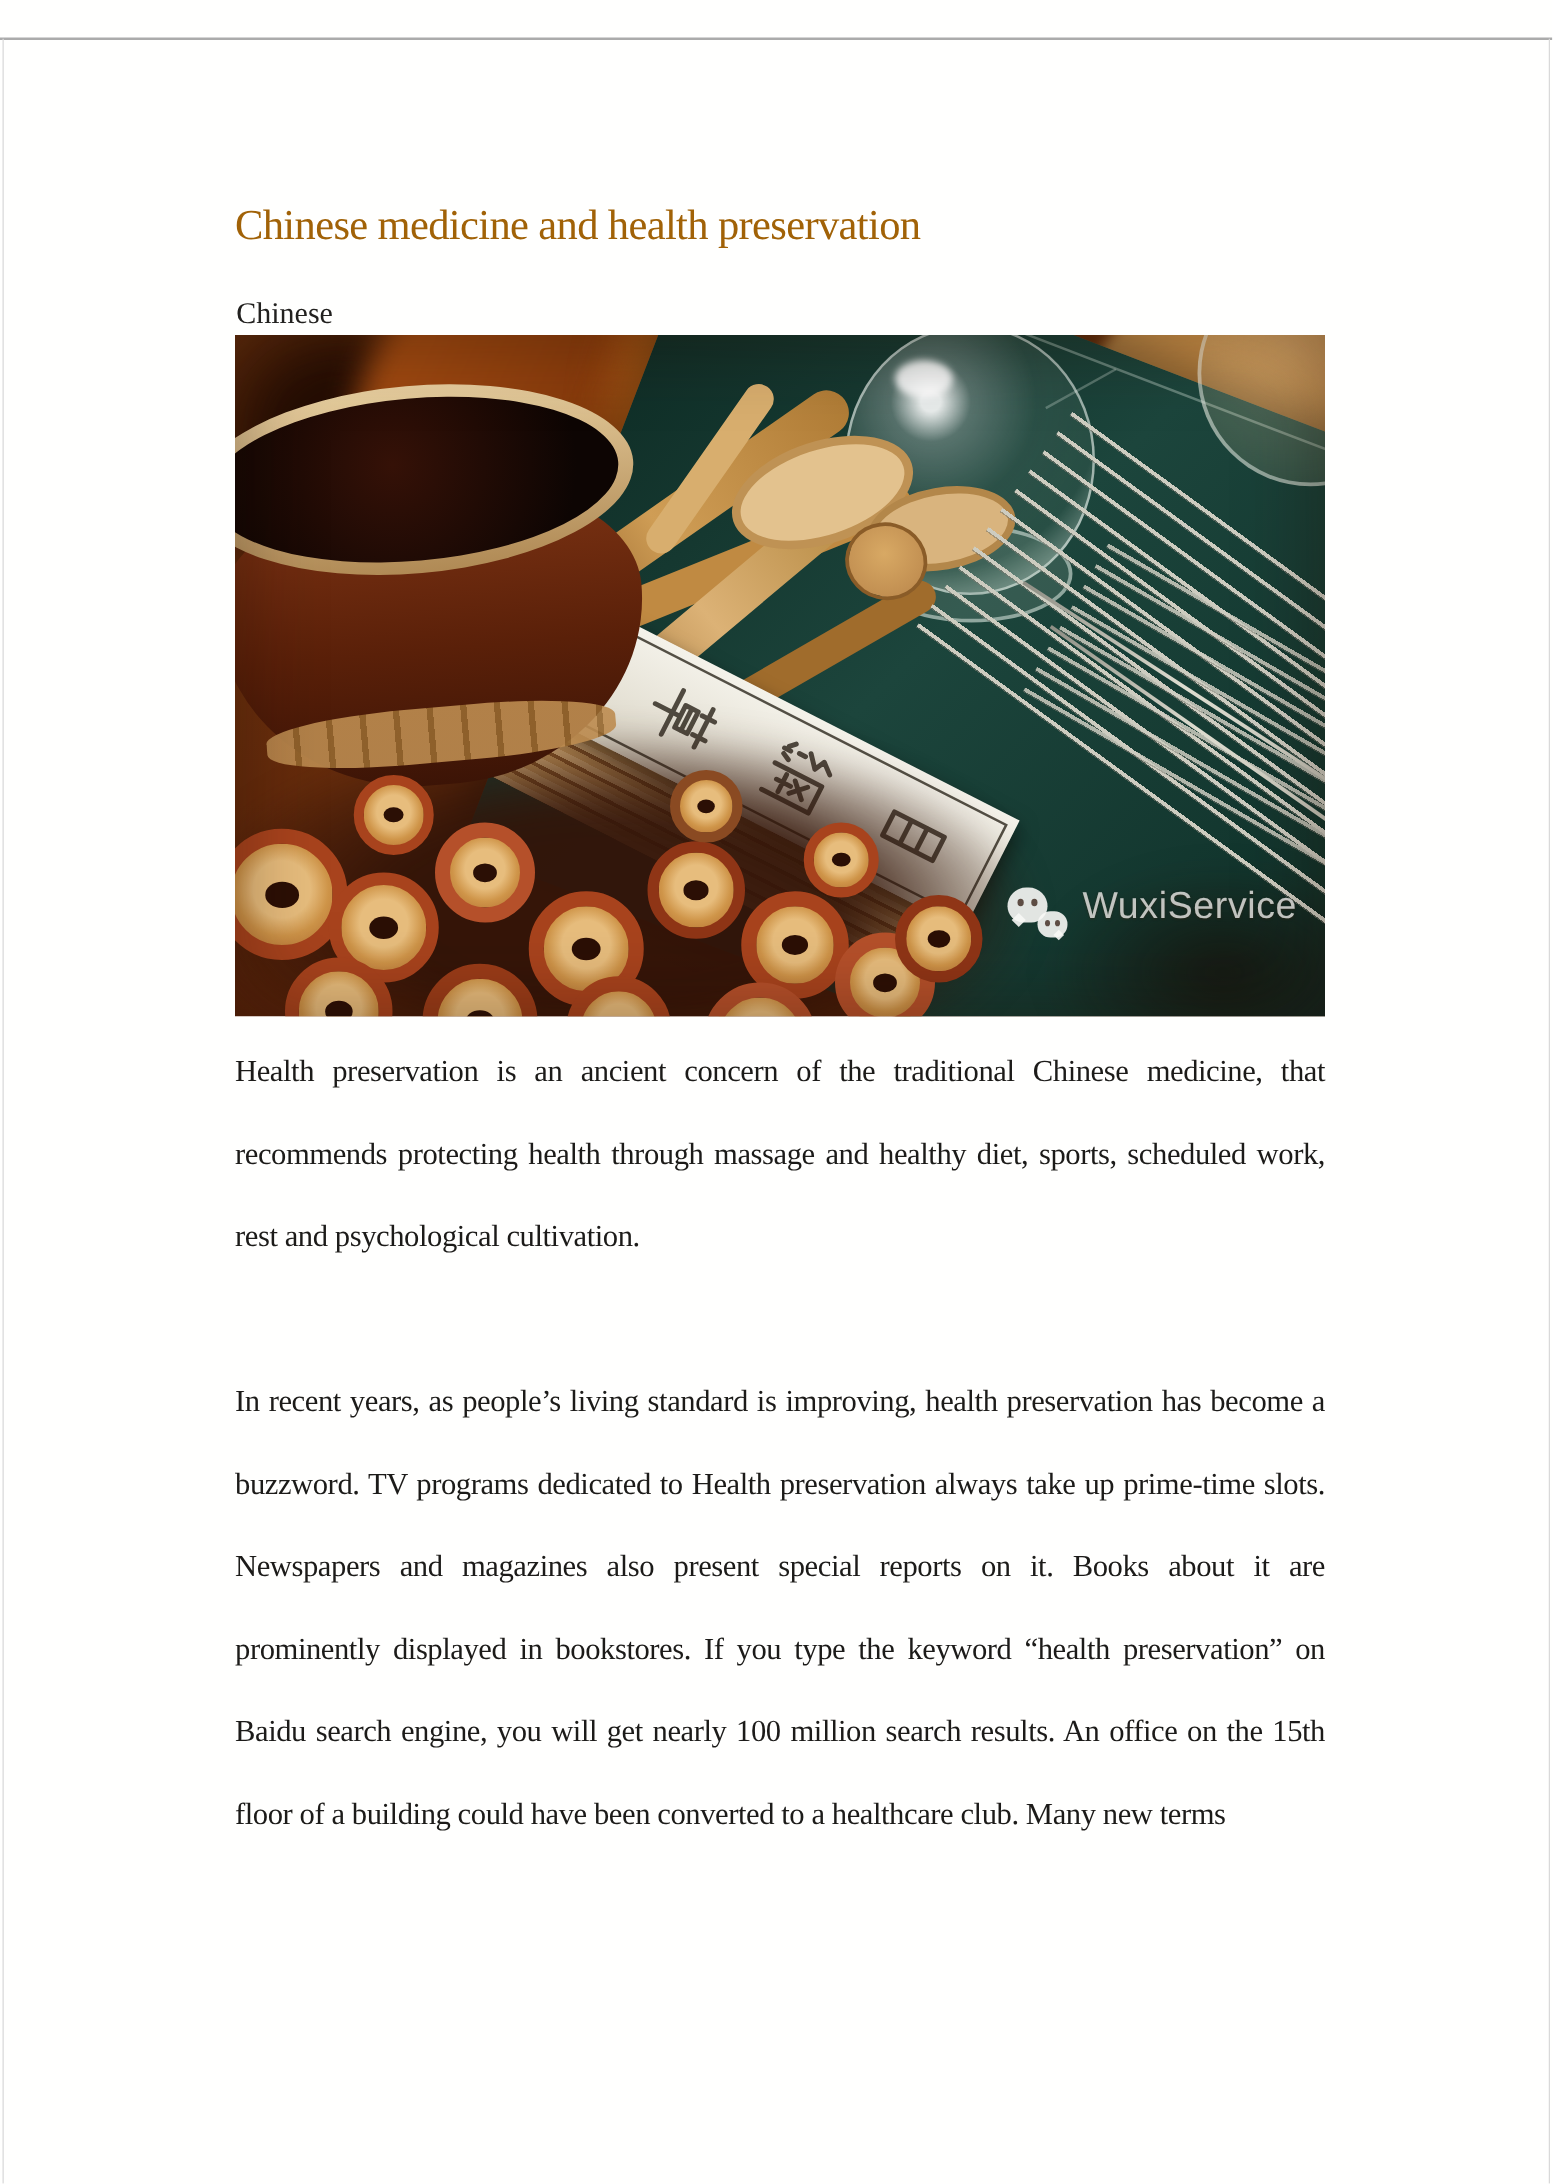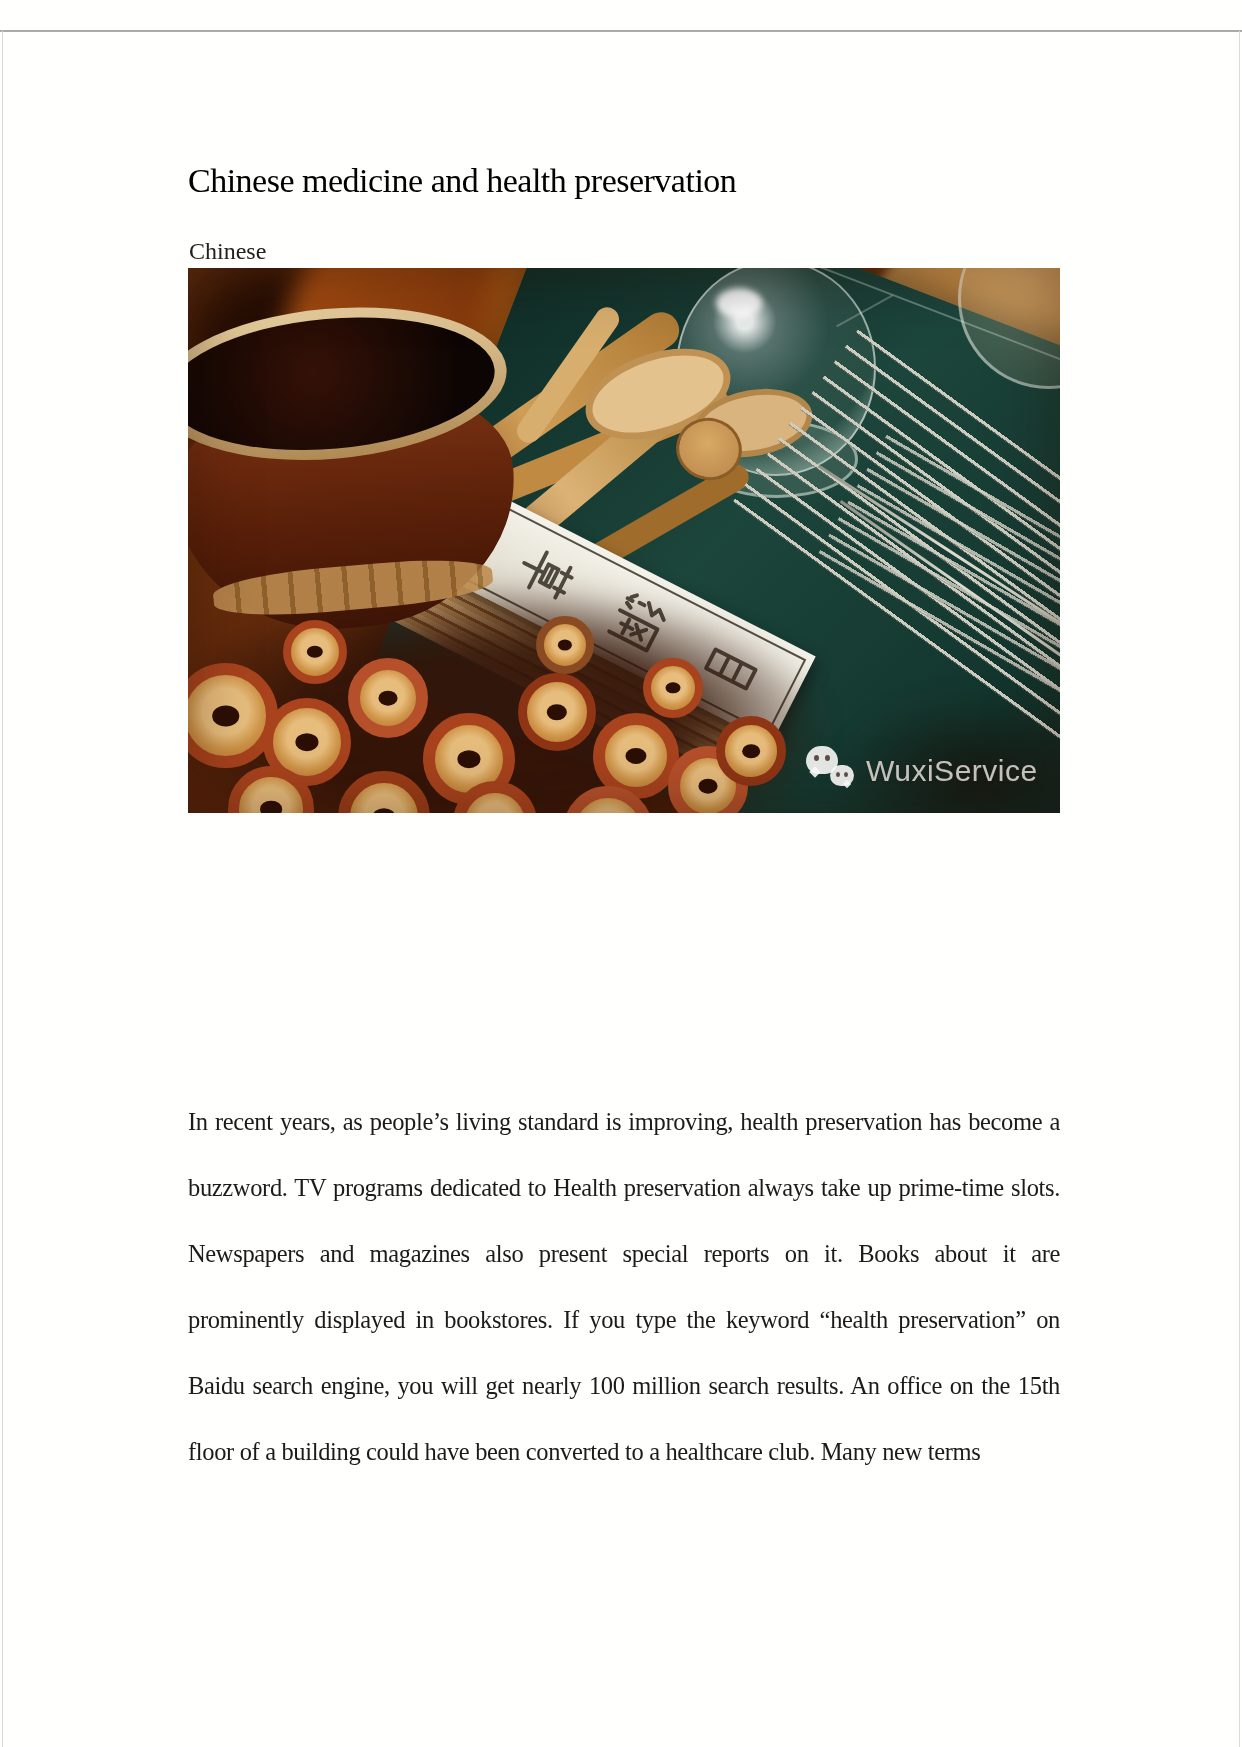--- a/index.html
+++ b/index.html
@@ -4,21 +4,21 @@
 <style>
   html,body{margin:0;padding:0;background:#fff;}
   .page{position:relative;width:1242px;height:1747px;background:#fffffe;overflow:hidden;
         font-family:"Liberation Serif","DejaVu Serif",serif;}
   
   .top-rule{position:absolute;top:30px;left:0;right:0;height:2px;background:#ababab;}
   .edge-left{position:absolute;top:31px;bottom:0;left:2px;width:1px;background:#d9d9d9;}
   .edge-right{position:absolute;top:31px;bottom:0;right:2px;width:1px;background:#d9d9d9;}
 
   .doc-title{position:absolute;left:188px;top:162px;font-size:34px;letter-spacing:-0.5px;
-             color:#000000;white-space:nowrap;}
+             color:#a16207;white-space:nowrap;}
   .byline{position:absolute;left:189px;top:238px;font-size:24px;color:#22211f;}
 
   
   .photo{position:absolute;left:188px;top:268px;width:872px;height:545px;overflow:hidden;
          background:linear-gradient(to bottom,#7a3a10,#5a240a);}
   .photo *{position:absolute;}
   .ph-shadow-tl{left:-60px;top:-60px;width:300px;height:300px;border-radius:50%;
       background:radial-gradient(circle,#240d03 30%,rgba(36,13,3,0) 70%);filter:blur(14px);}
   .vessel1{left:90px;top:-50px;width:250px;height:340px;border-radius:40%;
       background:linear-gradient(110deg,#a84f12,#6e2c08);filter:blur(12px);transform:rotate(6deg);}
@@ -93,21 +93,21 @@
   .needle-band{background:repeating-linear-gradient(to bottom,rgba(0,0,0,0) 0 10px,
       #cdccc0 10px 13px,rgba(120,120,110,.55) 13px 14px,rgba(0,0,0,0) 14px 19px);}
   .nb1{left:560px;top:175px;width:490px;height:235px;transform:rotate(36deg);}
   .nb2{left:635px;top:255px;width:430px;height:160px;transform:rotate(30deg);opacity:.85;}
   .needle-single{height:3px;background:linear-gradient(90deg,#8f8f85,#dddccf 40%,#b9b9ad);}
   .ns1{left:600px;top:300px;width:380px;transform:rotate(33deg);}
   .ns2{left:620px;top:335px;width:360px;transform:rotate(35deg);}
 
   .vignette{left:0;top:0;width:100%;height:100%;box-shadow:inset 0 0 70px rgba(35,12,4,.4);}
 
-  .watermark{left:618px;top:476px;display:flex;gap:12px;align-items:flex-end;}
+  .watermark{left:618px;top:440px;display:flex;gap:12px;align-items:flex-start;}
   .wechat-icon{position:static;width:48px;height:44px;position:relative;}
   .wechat-icon .bub{background:rgba(248,248,246,.9);}
   .bub1{left:0;top:2px;width:32px;height:28px;border-radius:15px 15px 13px 13px;}
   .bub2{right:0;bottom:2px;width:24px;height:21px;border-radius:11px;}
   .bub .eye{width:5px;height:6px;border-radius:50%;background:rgba(70,50,40,.85);top:9px;}
   .bub1 .eye.e1{left:8px;} .bub1 .eye.e2{left:19px;}
   .bub2 .eye{width:4px;height:5px;top:7px;} .bub2 .eye.e1{left:6px;} .bub2 .eye.e2{left:14px;}
   .bub .tail{width:8px;height:8px;background:rgba(248,248,246,.9);transform:rotate(45deg);bottom:-2px;}
   .bub1 .tail{left:5px;} .bub2 .tail{right:4px;bottom:-1px;width:6px;height:6px;}
   .wm-text{position:static;font-family:"Liberation Sans","DejaVu Sans",sans-serif;font-size:30px;
@@ -221,14 +221,15 @@
         <div class="bub bub2">
           <div class="eye e1"></div>
             <div class="eye e2"></div>
             <div class="tail"></div>
         </div>
       </div>
       <div class="wm-text">WuxiService</div>
     </div>
   </div>
 
+  <div class="para para-1">Health preservation is an ancient concern of the traditional Chinese medicine, that recommends protecting health through massage and healthy diet, sports, scheduled work, rest and psychological cultivation.</div>
   <div class="para para-2">In recent years, as people’s living standard is improving, health preservation has become a buzzword. TV programs dedicated to Health preservation always take up prime-time slots. Newspapers and magazines also present special reports on it. Books about it are prominently displayed in bookstores. If you type the keyword “health preservation” on Baidu search engine, you will get nearly 100 million search results. An office on the 15th floor of a building could have been converted to a healthcare club. Many new terms</div>
 </div>
 
 </body></html>

